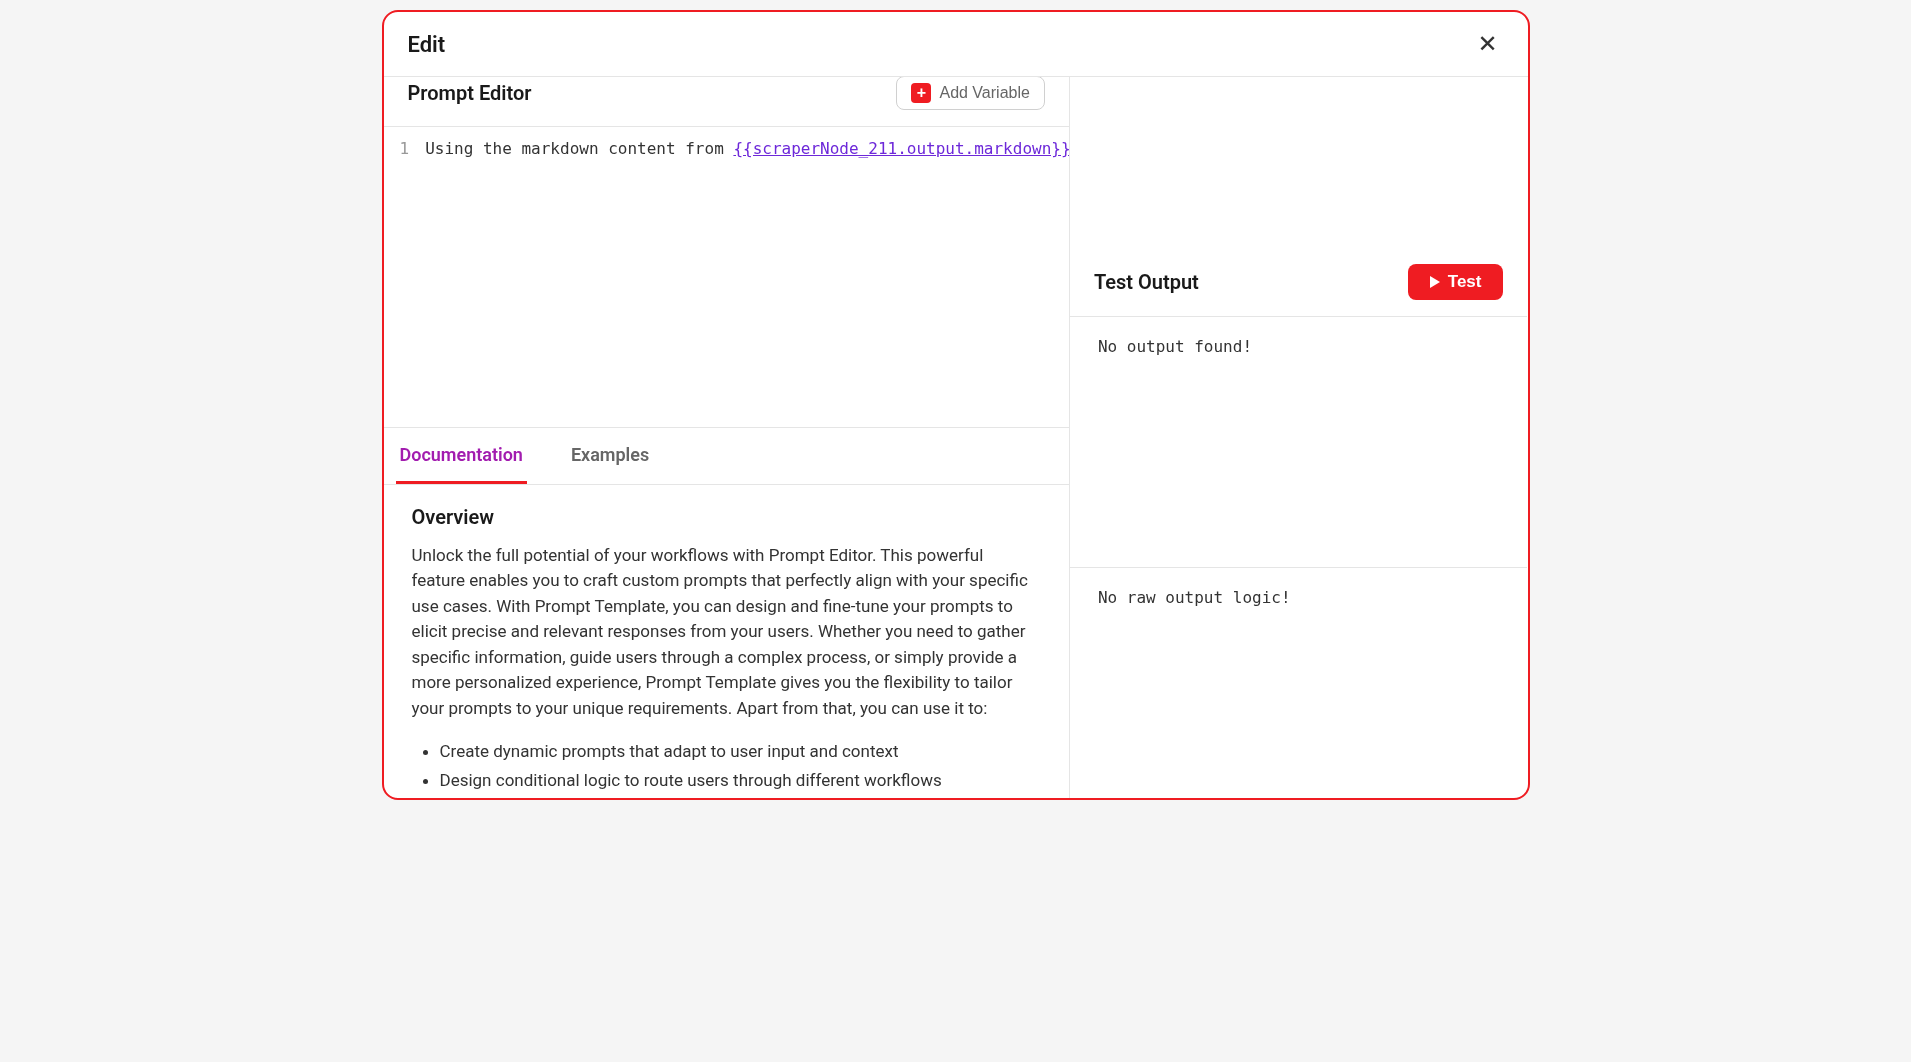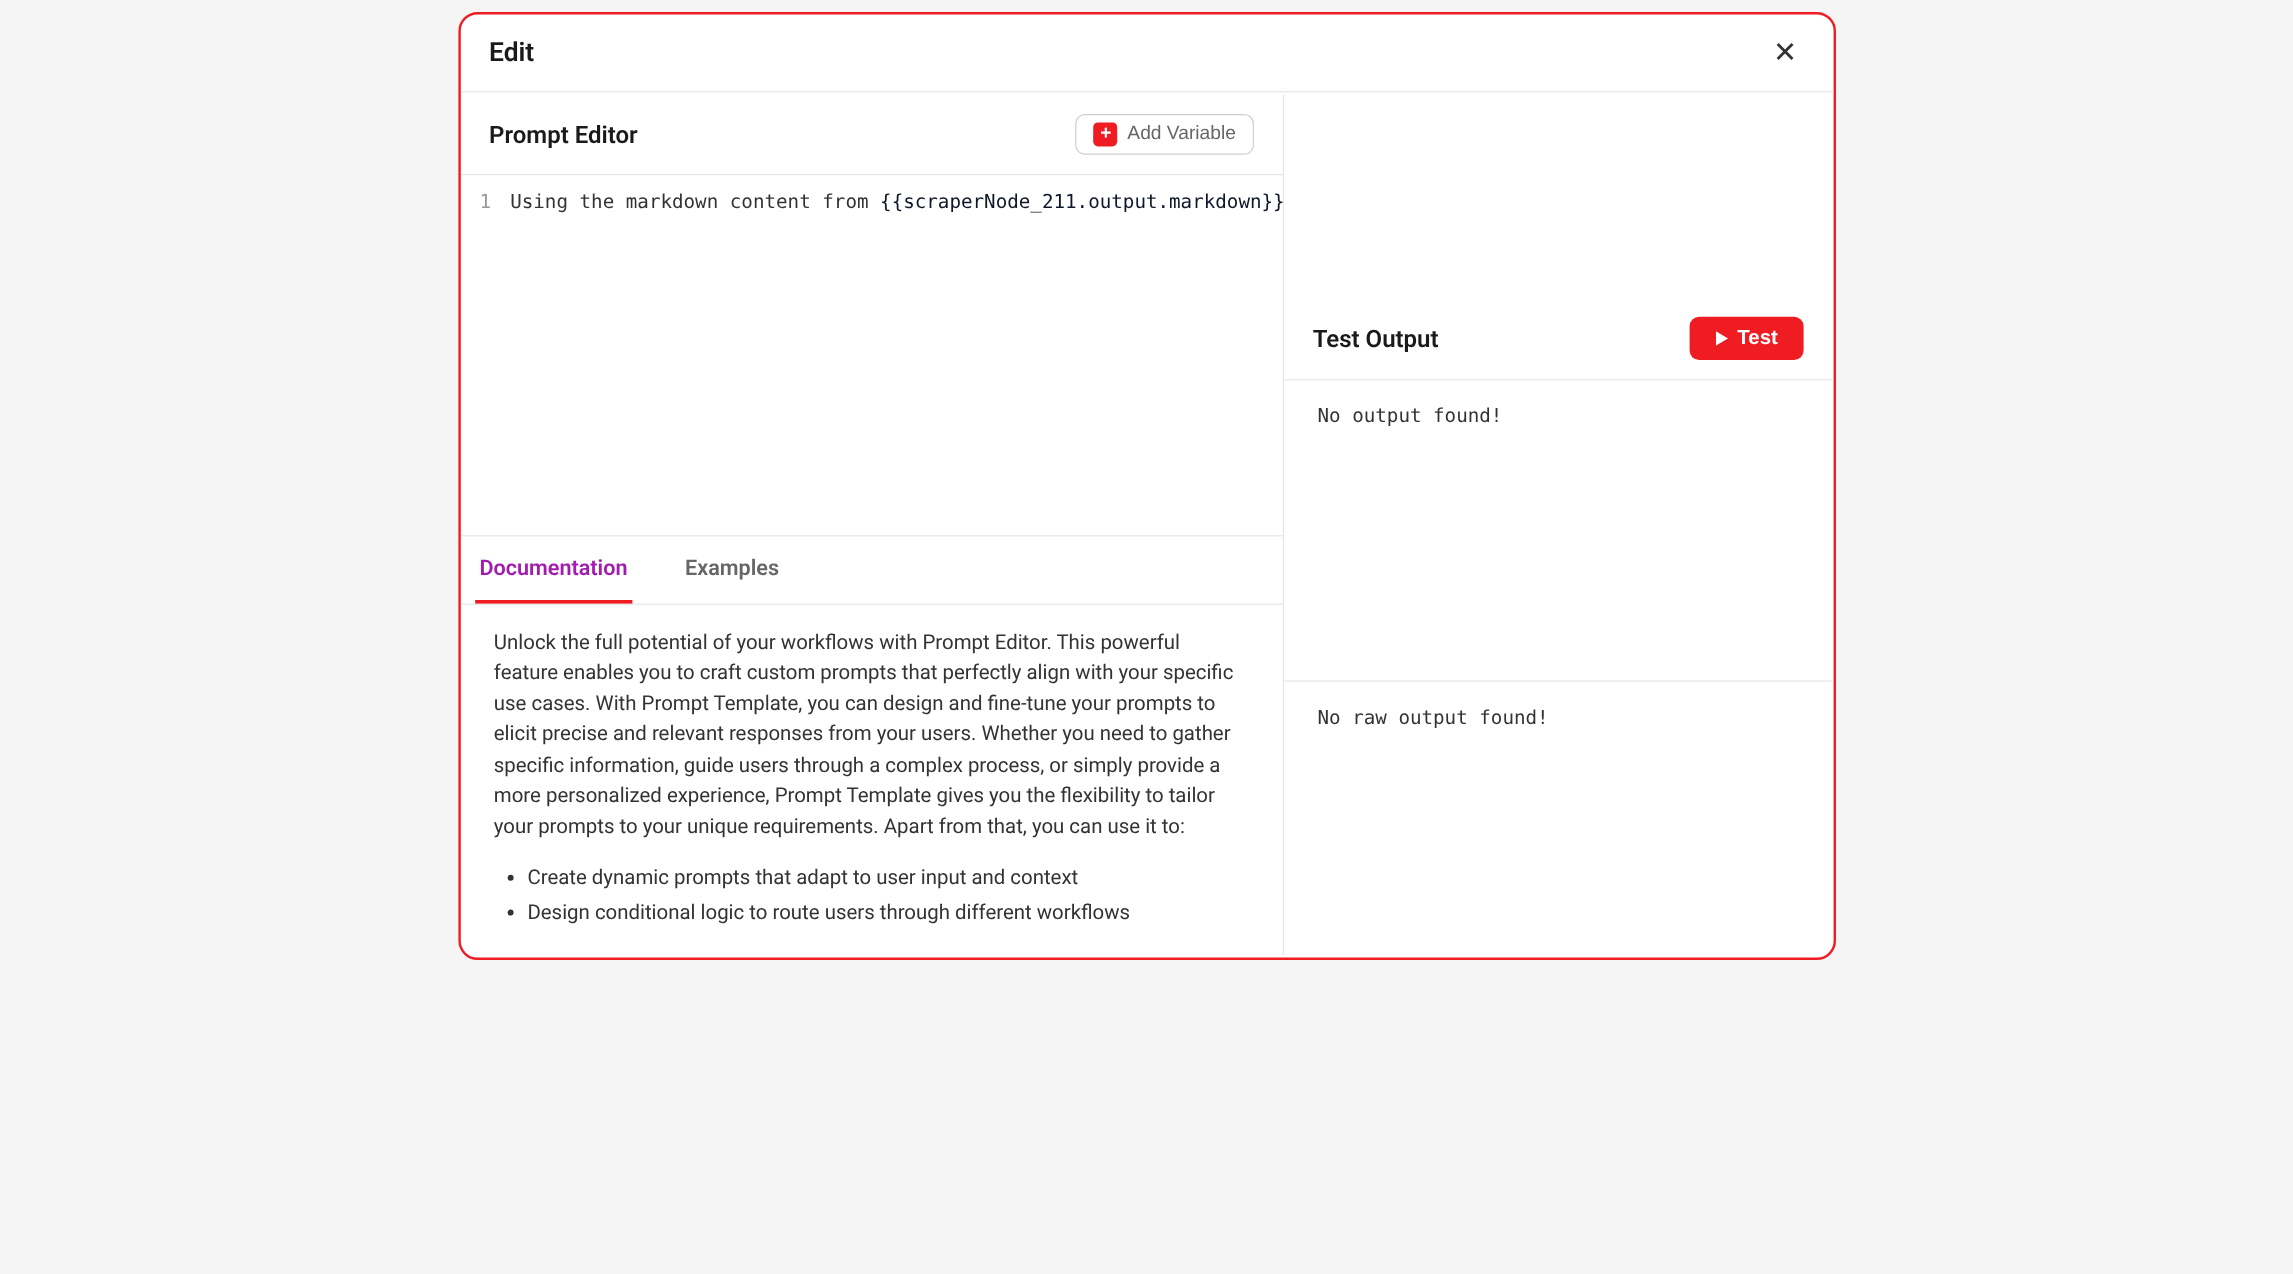--- a/index.html
+++ b/index.html
@@ -142,21 +142,22 @@
       width: 40px;
       text-align: right;
       color: #999;
       padding-right: 16px;
       user-select: none;
     }
     .code-content {
       color: #333;
     }
     .code-variable {
-      color: #0f172a;
+      color: #6d28d9;
+      text-decoration: underline;
     }
     .output-area {
       padding: 20px 28px;
       font-family: "SF Mono", Monaco, Consolas, monospace;
       font-size: 16px;
       color: #333;
       flex: 1;
       min-height: 250px;
     }
     .tabs {
@@ -258,37 +259,38 @@
           </span>
         </div>
       </div>
 
       <div class="tabs">
         <div class="tab active">Documentation</div>
         <div class="tab">Examples</div>
       </div>
 
       <div class="doc-content">
+        <div class="doc-heading">Overview</div>
         <div class="doc-paragraph">Unlock the full potential of your workflows with Prompt Editor. This powerful feature enables you to craft custom prompts that perfectly align with your specific use cases. With Prompt Template, you can design and fine-tune your prompts to elicit precise and relevant responses from your users. Whether you need to gather specific information, guide users through a complex process, or simply provide a more personalized experience, Prompt Template gives you the flexibility to tailor your prompts to your unique requirements. Apart from that, you can use it to:</div>
         <ul class="doc-list">
           <li>Create dynamic prompts that adapt to user input and context</li>
           <li>Design conditional logic to route users through different workflows</li>
         </ul>
       </div>
     </div>
 
     <div class="right-panel">
       <div class="panel-header">
         <div class="panel-title">Test Output</div>
         <button class="test-btn">
           <span class="play-icon"></span>
           <span>Test</span>
         </button>
       </div>
 
       <div class="output-area">No output found!</div>
 
       <div class="raw-output-section">
-        <div class="raw-output-content">No raw output found!</div>
+        <div class="raw-output-content">No raw output logic!</div>
       </div>
     </div>
   </div>
 </div>
 
 </body></html>

